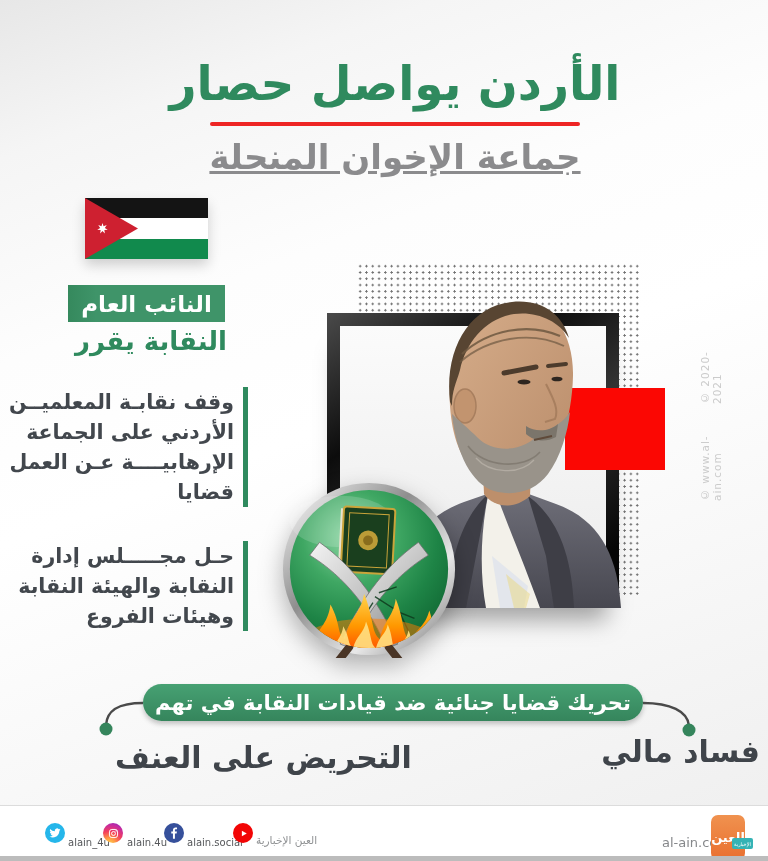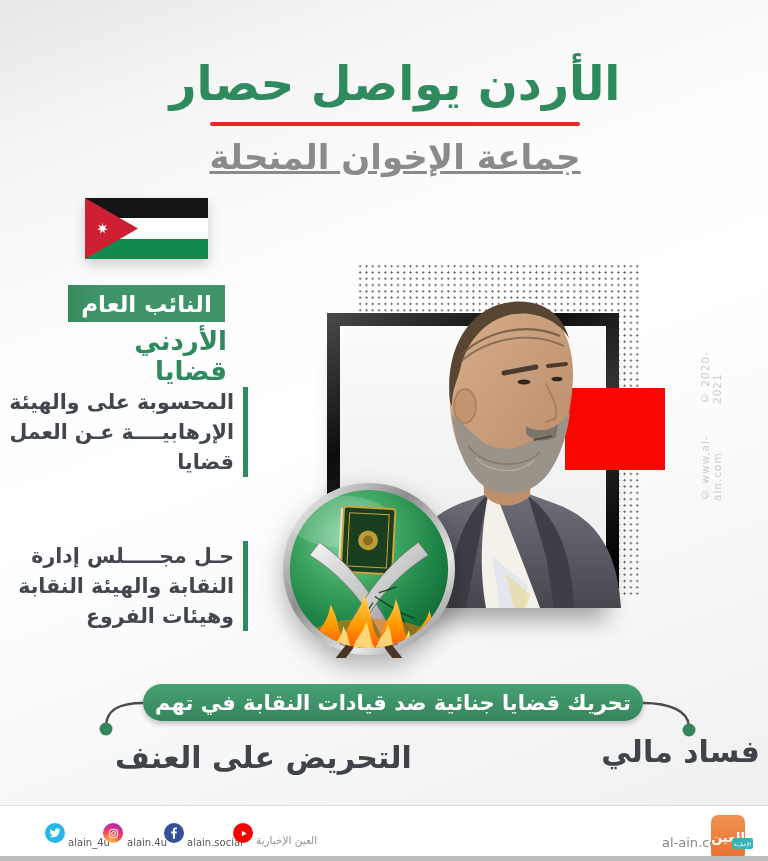--- a/index.html
+++ b/index.html
@@ -91,24 +91,25 @@
     <div class="stripe s-black"></div>
     <div class="stripe s-white"></div>
     <div class="stripe s-green"></div>
     <div class="triangle"></div>
     <svg class="star" viewBox="0 0 12 12">
       <polygon fill="#ffffff" points="6,1 6.96,4.02 9.91,2.88 8.15,5.51 10.88,7.11 7.72,7.37 8.17,10.51 6,8.2 3.83,10.51 4.28,7.37 1.13,7.11 3.86,5.51 2.09,2.88 5.05,4.02"></polygon>
     </svg>
   </div>
 
   <div class="badge">النائب العام</div>
-  <div class="badge-sub">الأردني قضايا</div>
+  <div class="badge-sub">النقابة يقرر</div>
 
   <div class="point point1">
-    <div class="pline">المحسوبة على والهيئة</div>
+    <div class="pline">وقف نقابـة المعلميــن</div>
+    <div class="pline">الأردني على الجماعة</div>
     <div class="pline">الإرهابيــــة عـن العمل</div>
     <div class="pline">قضايا</div>
   </div>
 
   <div class="point point2">
     <div class="pline">حـل مجـــــلس إدارة</div>
     <div class="pline">النقابة والهيئة النقابة</div>
     <div class="pline">وهيئات الفروع</div>
   </div>
 

